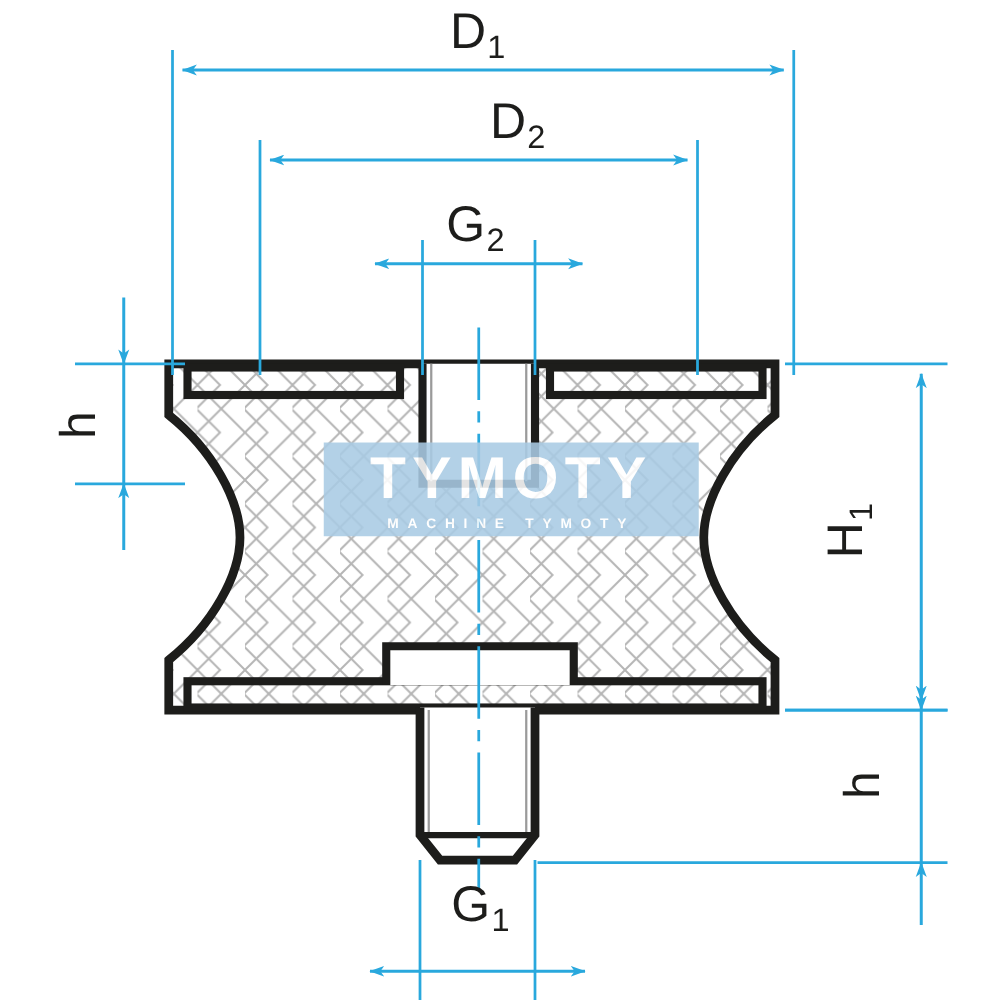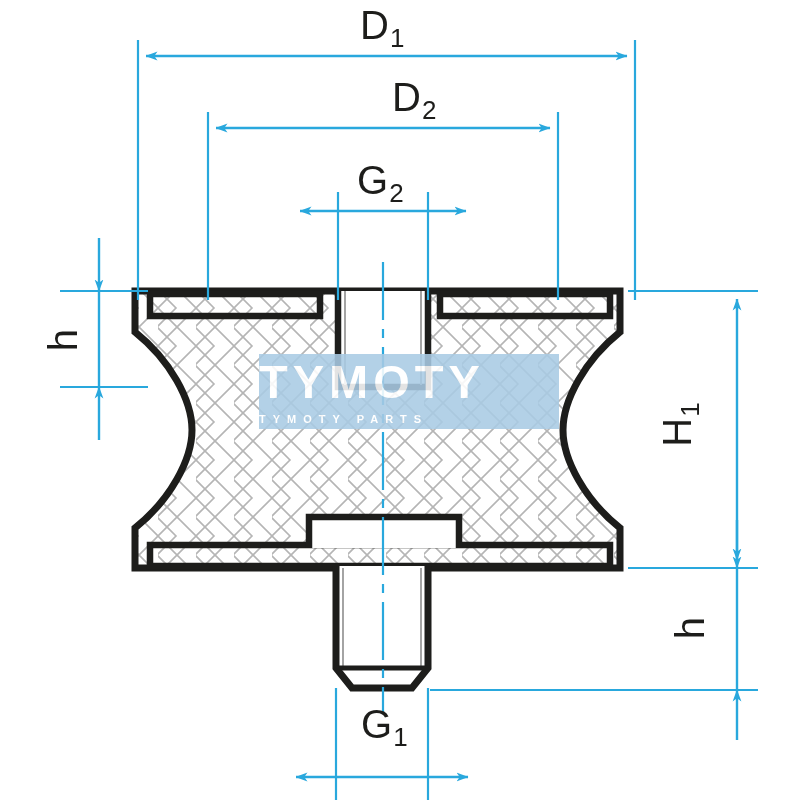--- a/index.html
+++ b/index.html
@@ -43,20 +43,21 @@
   .rot {
     transform-origin: 50% 50%;
     transform: rotate(-90deg);
   }
   .wm {
     position: absolute;
     box-sizing: border-box;
     background: #a9cbe4;
     display: flex;
     flex-direction: column;
+    align-items: center;
     justify-content: center;
     opacity: 0.88;
     user-select: none;
   }
   .wm-main {
     color: #ffffff;
     font-family: "Liberation Sans", sans-serif;
     font-size: 47px;
     font-weight: bold;
     letter-spacing: 5px;
@@ -213,21 +214,21 @@
       <line x1="628" y1="568" x2="758" y2="568" stroke="#29a8dd" stroke-width="2.2"></line>
       <line x1="430" y1="690" x2="758" y2="690" stroke="#29a8dd" stroke-width="2.2"></line>
       <line x1="737" y1="520" x2="737" y2="568" stroke="#29a8dd" stroke-width="2.4" marker-end="url(#arrEnd)"></line>
       <line x1="737" y1="568" x2="737" y2="690" stroke="#29a8dd" stroke-width="2.4"></line>
       <line x1="737" y1="740" x2="737" y2="690" stroke="#29a8dd" stroke-width="2.4" marker-end="url(#arrEnd)"></line>
     </g>
   </svg>
 
   <div class="wm" style="left:259px; top:354px; width:300px; height:75px;">
     <div class="wm-main">TYMOTY</div>
-    <div class="wm-sub">TYMOTY PARTS</div>
+    <div class="wm-sub">MACHINE TYMOTY</div>
   </div>
 
   <div class="dim-label" style="left:360px; top:5px;">
     <span>D</span><span class="sub">1</span>
   </div>
 
   <div class="dim-label" style="left:360px; top:77px;margin-left:32px;">
     <span>D</span><span class="sub">2</span>
   </div>
 

